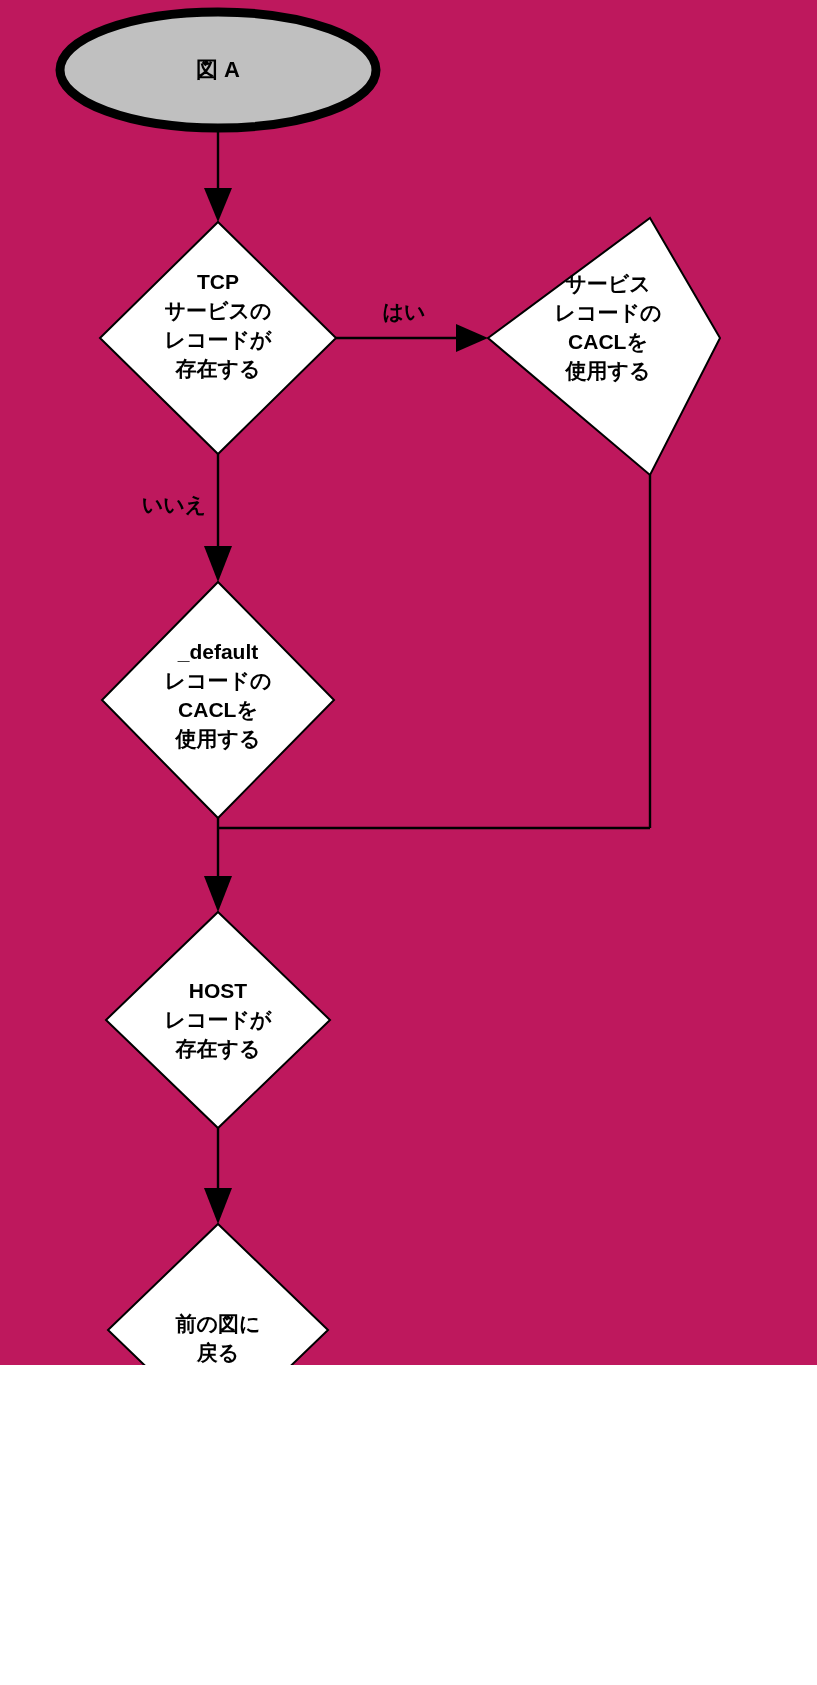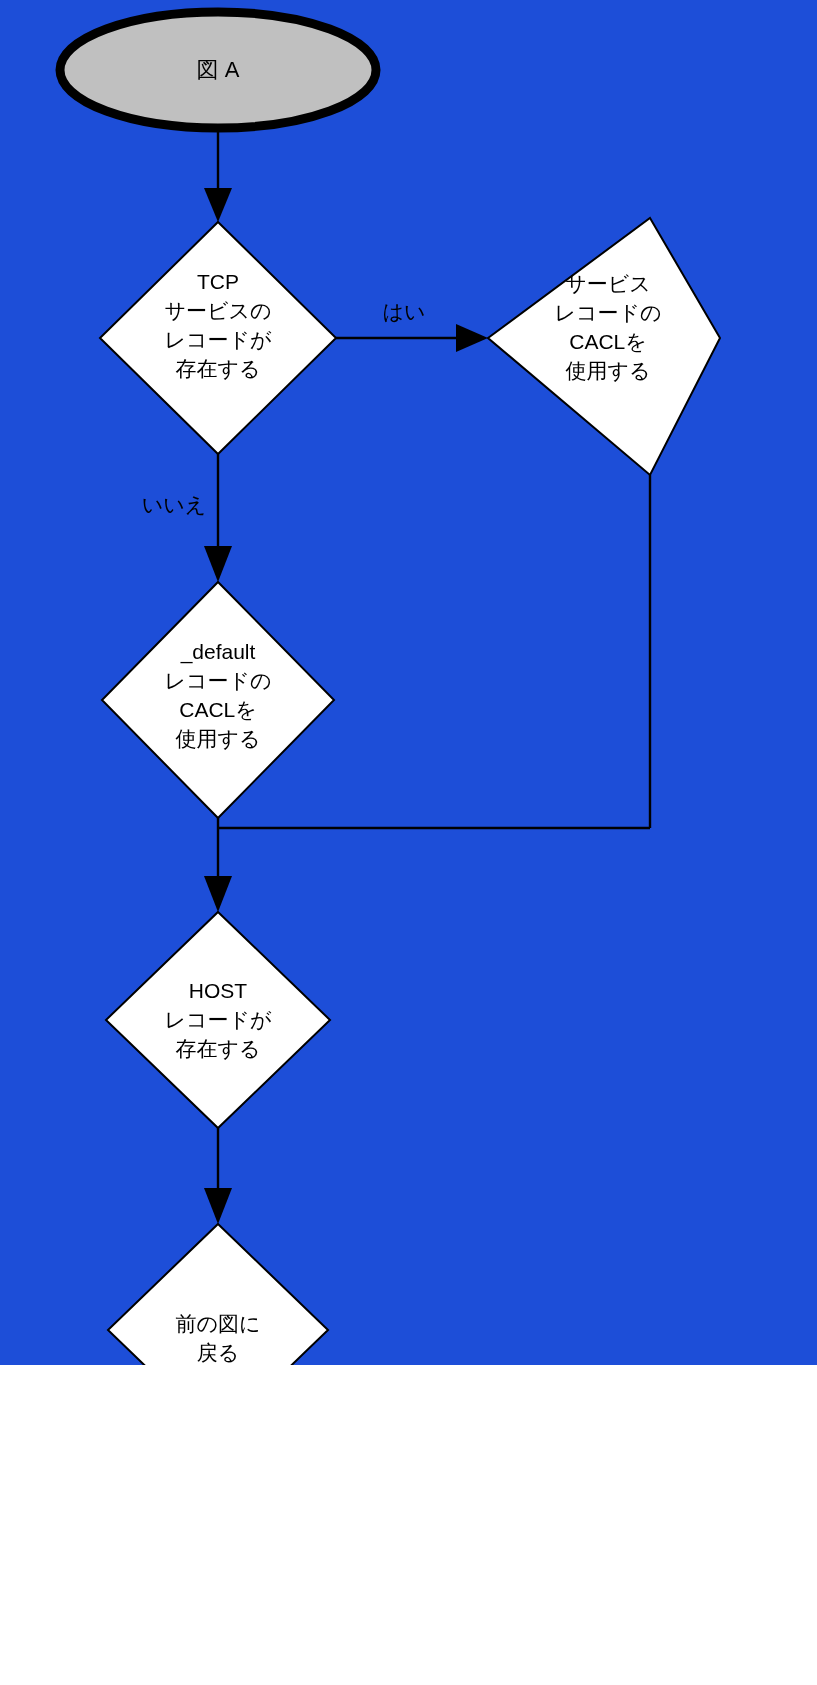--- a/index.html
+++ b/index.html
@@ -8,22 +8,23 @@
     padding: 0;
     background: #ffffff;
   }
   body {
     font-family: "Liberation Sans", "DejaVu Sans", sans-serif;
   }
   #canvas {
     position: relative;
     width: 817px;
     height: 1365px;
-    background: #1d4ed8;
+    background: #be185d;
     overflow: hidden;
+    font-weight: bold;
   }
   #flow-svg {
     position: absolute;
     top: 0;
     left: 0;
     width: 817px;
     height: 1685px;
     display: block;
   }
   .node-shape {

